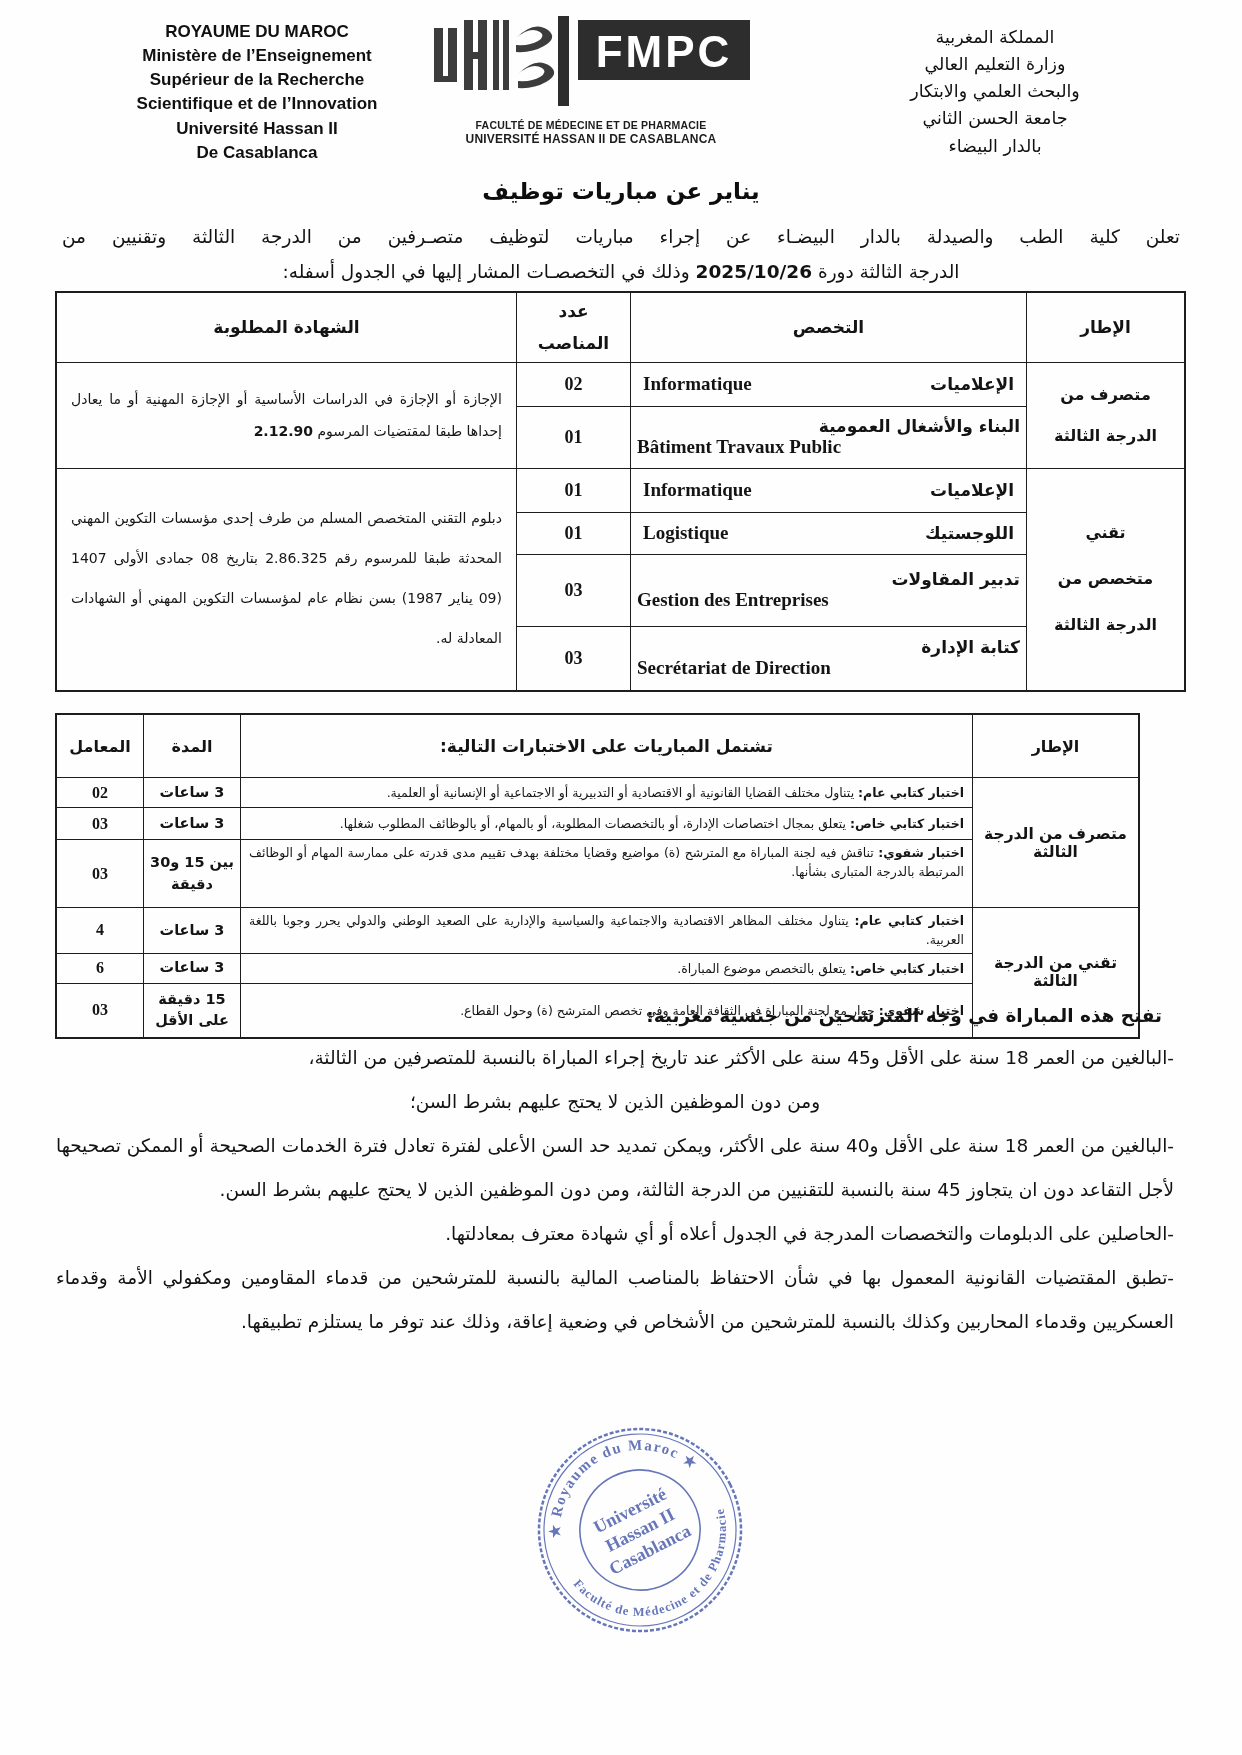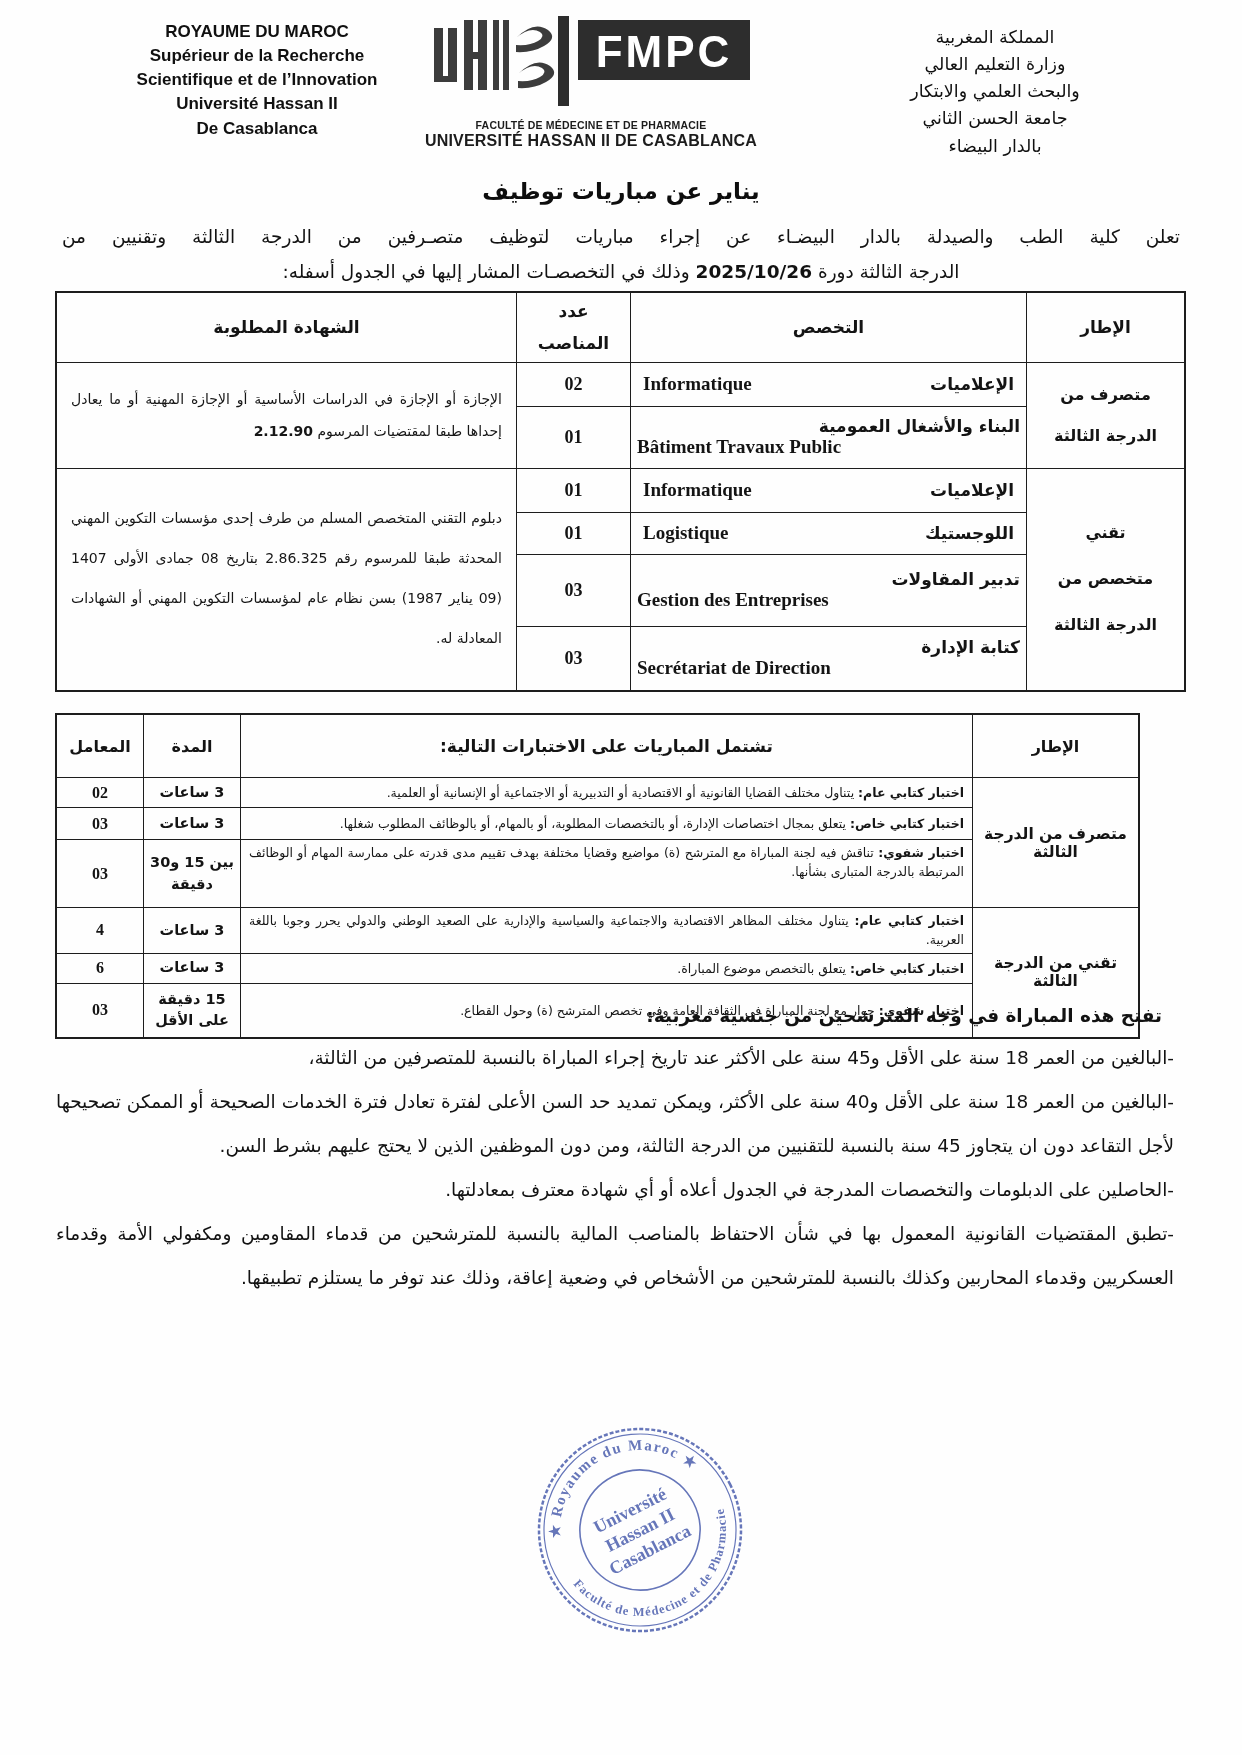--- a/index.html
+++ b/index.html
@@ -6,21 +6,21 @@
   .page{position:relative;width:1242px;height:1755px;background:#fefefe;margin:0 auto;
         font-family:"DejaVu Sans",sans-serif;color:#141414;overflow:hidden;}
 
   
   .hdr-left{position:absolute;left:57px;top:20px;width:400px;text-align:center;
             font-family:"Liberation Sans",sans-serif;font-weight:bold;font-size:17px;
             line-height:1.42;color:#101010;}
   .hdr-logo{position:absolute;left:424px;top:12px;width:334px;text-align:center;}
   .logo-sub1{font-family:"Liberation Sans",sans-serif;font-weight:bold;font-size:10.5px;
              color:#1c1c1c;margin-top:3px;letter-spacing:.2px;}
-  .logo-sub2{font-family:"Liberation Sans",sans-serif;font-weight:bold;font-size:16px;
+  .logo-sub2{font-family:"Liberation Sans",sans-serif;font-weight:bold;font-size:12px;
              color:#1c1c1c;margin-top:1px;letter-spacing:.2px;}
   .hdr-right{position:absolute;left:845px;top:24px;width:300px;text-align:center;direction:rtl;
              font-size:17.5px;line-height:1.55;color:#101010;}
 
   
   .doc-title{position:absolute;top:178px;left:0;width:100%;text-align:center;direction:rtl;
              font-size:23px;font-weight:bold;color:#0d0d0d;}
   .intro{position:absolute;top:221px;left:62px;width:1118px;direction:rtl;font-size:18.5px;
          color:#121212;line-height:1.78;}
   .intro-l1{text-align:justify;text-align-last:justify;white-space:nowrap;}
@@ -71,20 +71,21 @@
          transform:rotate(-27deg);opacity:.85;}
   .stamp svg{display:block;}
 </style>
 </head>
 <body>
 
 <div class="page">
 
   <div class="hdr-left">
     <div>ROYAUME DU MAROC</div>
+    <div>Ministère de l’Enseignement</div>
     <div>Supérieur de la Recherche</div>
     <div>Scientifique et de l’Innovation</div>
     <div>Université Hassan II</div>
     <div>De Casablanca</div>
   </div>
 
   <div class="hdr-logo">
     <svg width="330" height="100" viewBox="0 0 330 100">
       <g fill="#3c3c3c">
         <rect x="8" y="16" width="9" height="54"></rect>
@@ -244,20 +245,21 @@
       <td class="desc-cell"><span class="b">اختبار شفوي:</span><span> حوار مع لجنة المباراة في الثقافة العامة وفي تخصص المترشح (ة) وحول القطاع.</span></td>
       <td class="dur-cell">15 دقيقة على الأقل</td>
       <td class="coeff-cell">03</td>
     </tr>
   </tbody>
     </table>
 
   <div class="conds">
     <div class="heading">تفتح هذه المباراة في وجه المترشحين من جنسية مغربية:</div>
     <p>-البالغين من العمر 18 سنة على الأقل و45 سنة على الأكثر عند تاريخ إجراء المباراة بالنسبة للمتصرفين من الثالثة،</p>
+    <p class="center-line">ومن دون الموظفين الذين لا يحتج عليهم بشرط السن؛</p>
     <p>-البالغين من العمر 18 سنة على الأقل و40 سنة على الأكثر، ويمكن تمديد حد السن الأعلى لفترة تعادل فترة الخدمات الصحيحة أو الممكن تصحيحها لأجل التقاعد دون ان يتجاوز 45 سنة بالنسبة للتقنيين من الدرجة الثالثة، ومن دون الموظفين الذين لا يحتج عليهم بشرط السن.</p>
     <p class="right-line">-الحاصلين على الدبلومات والتخصصات المدرجة في الجدول أعلاه أو أي شهادة معترف بمعادلتها.</p>
     <p>-تطبق المقتضيات القانونية المعمول بها في شأن الاحتفاظ بالمناصب المالية بالنسبة للمترشحين من قدماء المقاومين ومكفولي الأمة وقدماء العسكريين وقدماء المحاربين وكذلك بالنسبة للمترشحين من الأشخاص في وضعية إعاقة، وذلك عند توفر ما يستلزم تطبيقها.</p>
   </div>
 
   <div class="stamp">
     <svg width="216" height="216" viewBox="0 0 216 216">
       <g stroke="#4c5fae" fill="none">
         <circle cx="108" cy="108" r="101" stroke-width="2.5" stroke-dasharray="4 2"></circle>
         <circle cx="108" cy="108" r="96" stroke-width="1.2"></circle>

